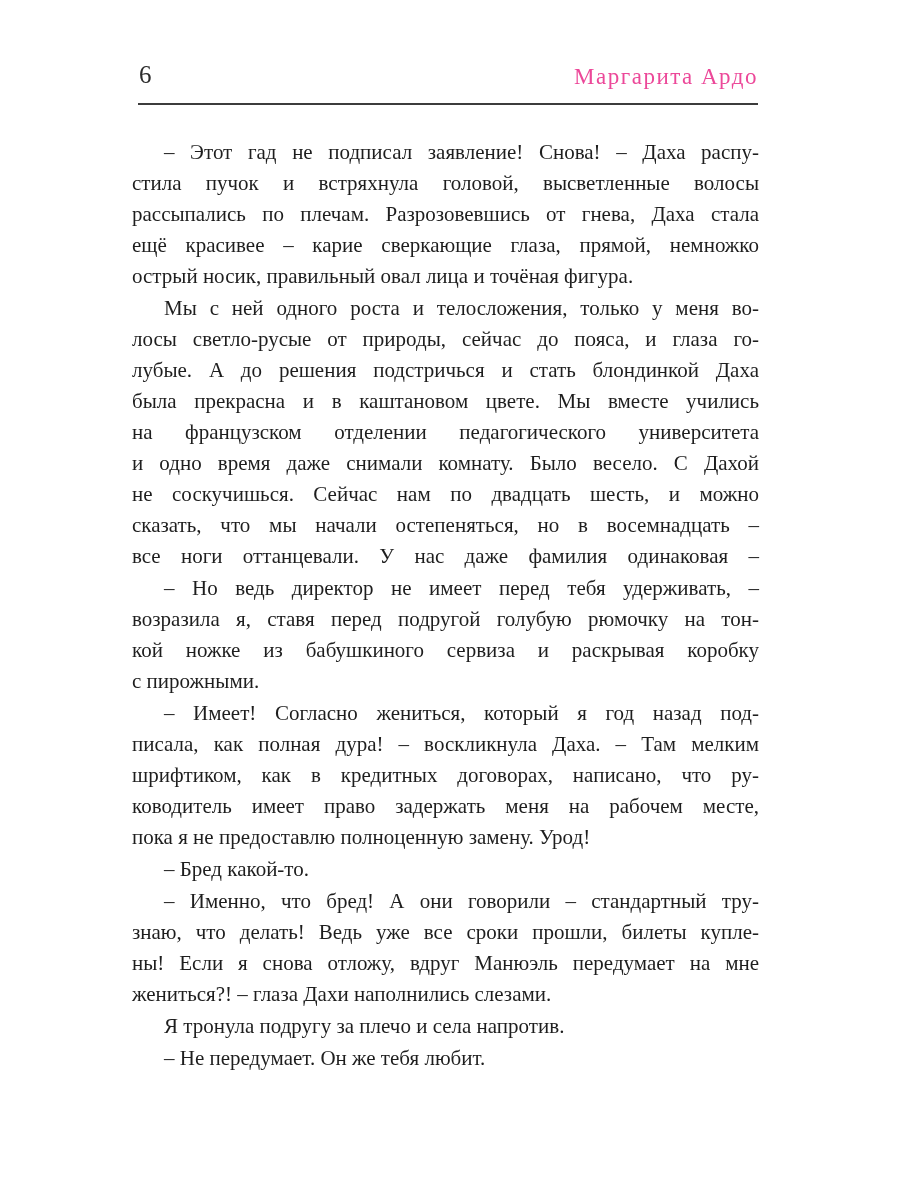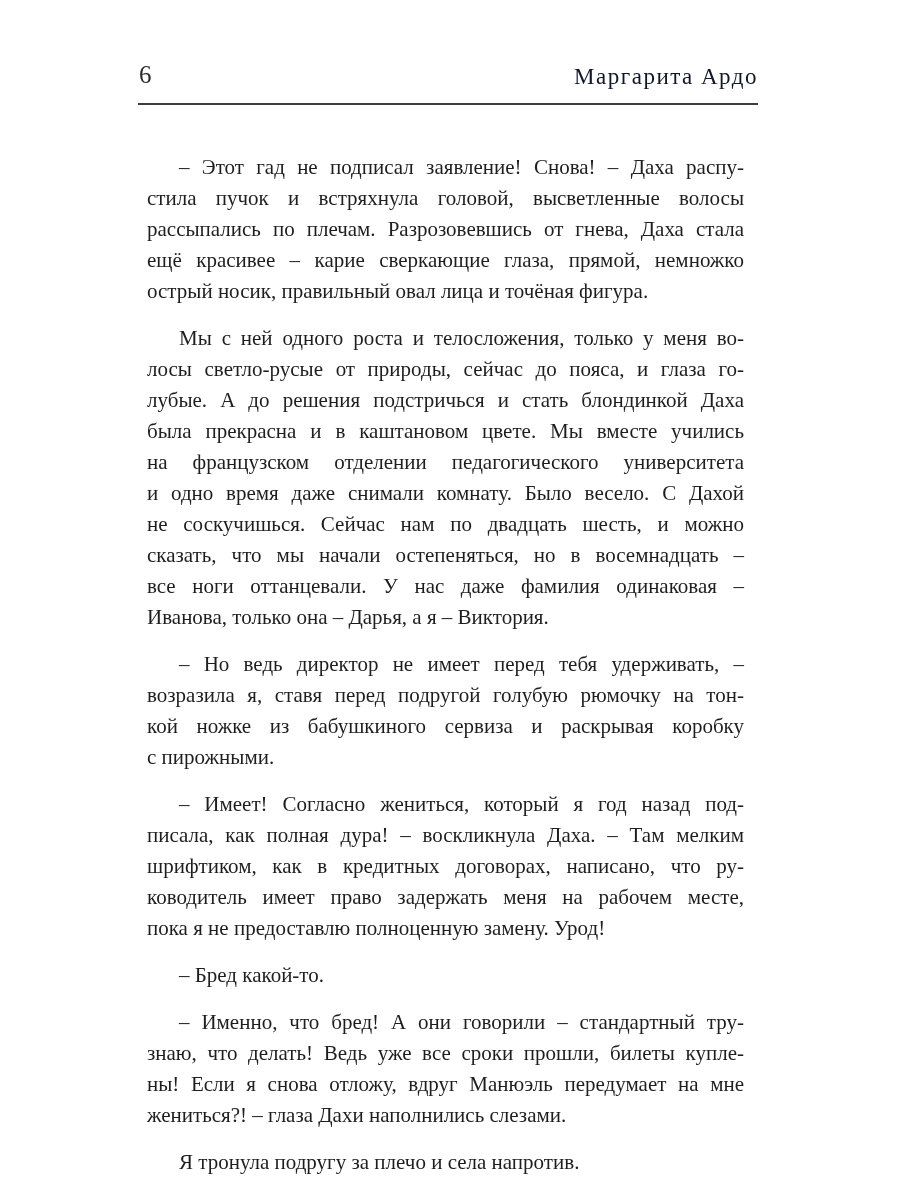--- a/index.html
+++ b/index.html
@@ -25,39 +25,39 @@
     line-height: 30px;
     color: #2b2b2b;
   }
   .running-title {
     position: absolute;
     right: 142px;
     top: 62px;
     font-size: 23px;
     line-height: 30px;
     letter-spacing: 1.5px;
-    color: #0f172a;
+    color: #ec4899;
   }
   .header-rule {
     position: absolute;
     left: 138px;
     top: 103px;
     width: 620px;
     height: 0;
     border-top: 2px solid #3c3c3c;
   }
   
   .text-block {
     position: absolute;
     left: 131px;
     top: 136px;
     width: 629px;
     font-size: 21px;
   }
-  .para { margin: 16px; }
+  .para { margin: 1px; }
   .line {
     height: 31px;
     line-height: 31px;
     white-space: normal;
     text-align: justify;
     text-align-last: justify;
     -moz-text-align-last: justify;
   }
   .line.first { text-indent: 32px; }
   .line.last  { text-align-last: left; -moz-text-align-last: left; }
@@ -81,21 +81,20 @@
       <div class="para">
         <div class="line first">Мы с ней одного роста и телосложения, только у меня во-</div>
         <div class="line">лосы светло-русые от природы, сейчас до пояса, и глаза го-</div>
         <div class="line">лубые. А до решения подстричься и стать блондинкой Даха</div>
         <div class="line">была прекрасна и в каштановом цвете. Мы вместе учились</div>
         <div class="line">на французском отделении педагогического университета</div>
         <div class="line">и одно время даже снимали комнату. Было весело. С Дахой</div>
         <div class="line">не соскучишься. Сейчас нам по двадцать шесть, и можно</div>
         <div class="line">сказать, что мы начали остепеняться, но в восемнадцать –</div>
         <div class="line">все ноги оттанцевали. У нас даже фамилия одинаковая –</div>
-        <div class="line last">Иванова, только она – Дарья, а я – Виктория.</div>
       </div>
       <div class="para">
         <div class="line first">– Но ведь директор не имеет перед тебя удерживать, –</div>
         <div class="line">возразила я, ставя перед подругой голубую рюмочку на тон-</div>
         <div class="line">кой ножке из бабушкиного сервиза и раскрывая коробку</div>
         <div class="line last">с пирожными.</div>
       </div>
       <div class="para">
         <div class="line first">– Имеет! Согласно жениться, который я год назад под-</div>
         <div class="line">писала, как полная дура! – воскликнула Даха. – Там мелким</div>

